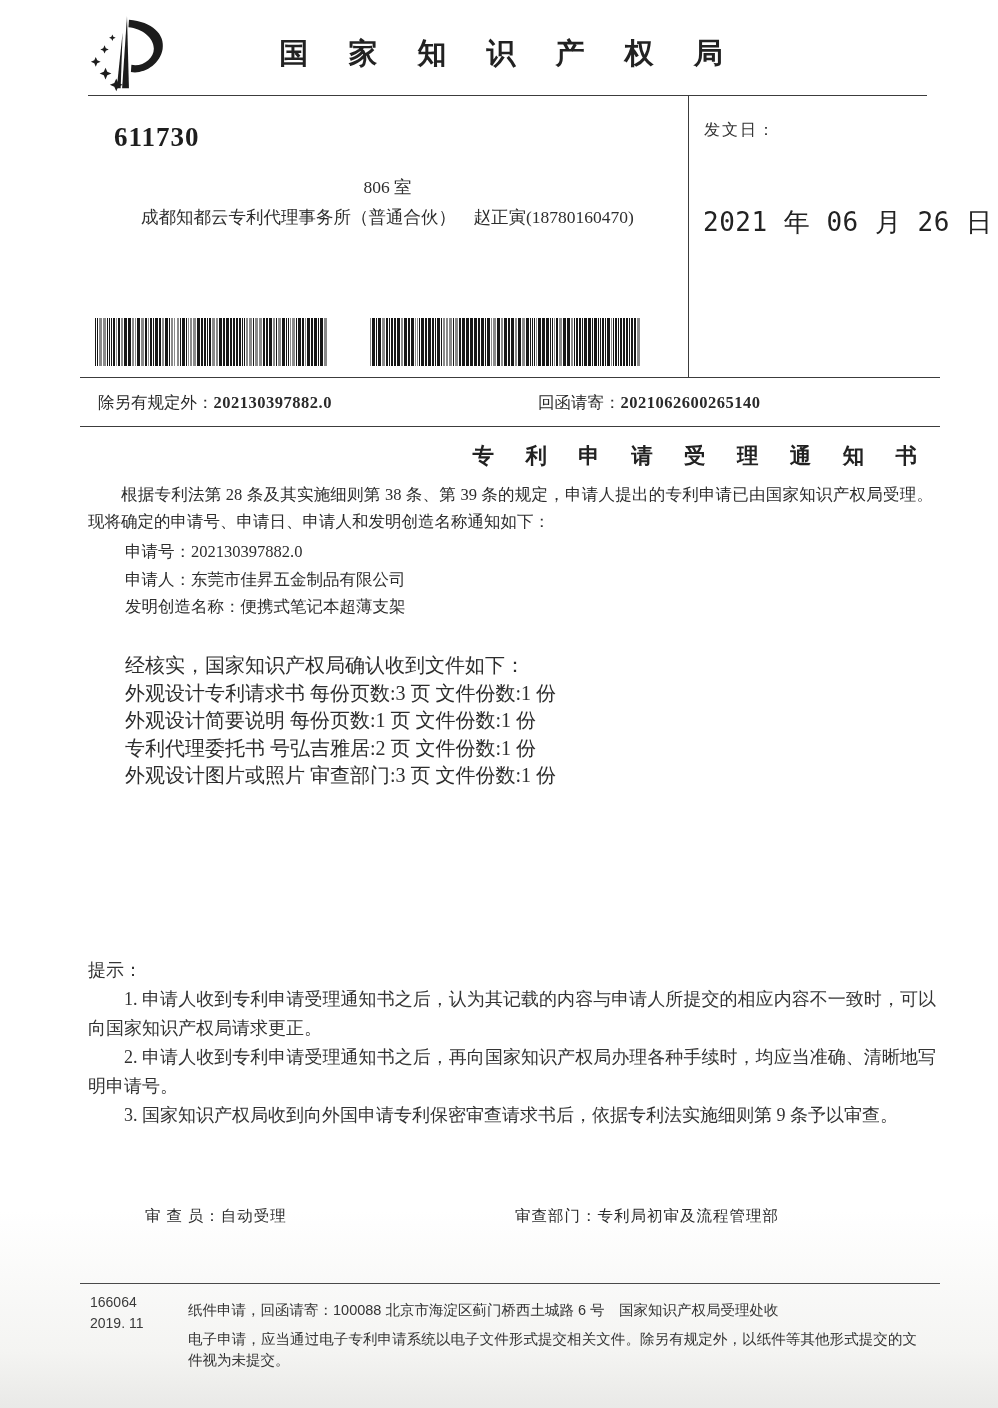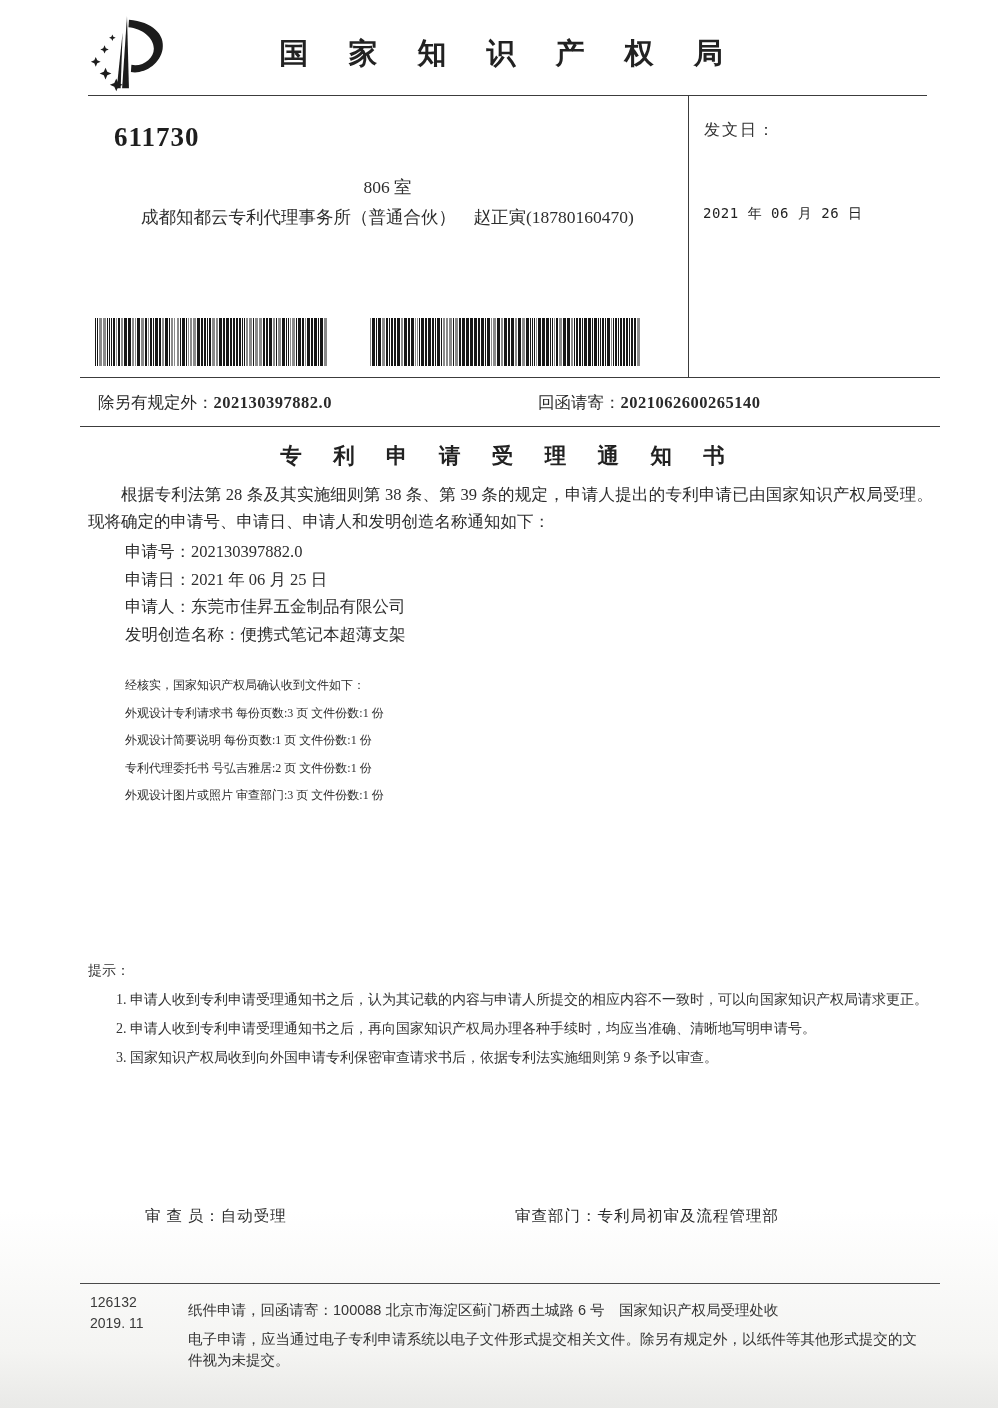--- a/index.html
+++ b/index.html
@@ -14,39 +14,39 @@
   .agency-title{
     position:absolute;left:88px;width:842px;top:34px;text-align:center;
     font-family:"Liberation Sans","DejaVu Sans",sans-serif;
     font-size:29px;font-weight:600;letter-spacing:16px;color:#222;
   }
   .logo{position:absolute;left:86px;top:12px;width:82px;height:84px;}
   .postal{position:absolute;left:114px;top:122px;font-size:27px;font-weight:bold;color:#1e1e1e;letter-spacing:1px;}
   .addr-block{position:absolute;left:100px;top:172px;width:575px;text-align:center;font-size:17.5px;line-height:30px;color:#2e2e2e;}
   .issue-label{position:absolute;left:704px;top:120px;font-size:16px;letter-spacing:2px;color:#333;}
   .issue-date{
-    position:absolute;left:703px;top:205px;font-size:14px;color:#222;
+    position:absolute;left:703px;top:205px;font-size:26px;color:#222;
     font-family:"DejaVu Sans Mono","Liberation Mono",monospace;letter-spacing:0.5px;
   }
   .barcode{position:absolute;top:318px;height:48px;display:flex;align-items:stretch;overflow:hidden;}
   .bc1{left:95px;width:232px;}
   .bc2{left:370px;width:270px;}
   .numrow{position:absolute;top:392px;font-size:16.5px;color:#2a2a2a;}
   .numrow b{font-family:"Liberation Serif",serif;font-weight:bold;letter-spacing:0.5px;}
   .doc-title{
-    position:absolute;left:88px;width:842px;top:441px;text-align:center;
+    position:absolute;left:88px;width:842px;top:441px;text-align:right;
     font-size:21.5px;font-weight:bold;letter-spacing:13px;color:#222;
   }
   .intro{
     position:absolute;left:88px;top:481px;width:845px;
     font-size:16.5px;line-height:27px;text-align:justify;text-indent:2em;color:#2d2d2d;
   }
   .fields{position:absolute;left:125px;top:538px;font-size:16.5px;line-height:27.5px;color:#2d2d2d;}
-  .received{position:absolute;left:125px;top:672px;font-size:12px;line-height:27.5px;color:#2d2d2d;}
-  .tips{position:absolute;left:88px;top:956px;width:848px;font-size:14px;line-height:29px;color:#333;}
+  .received{position:absolute;left:125px;top:652px;font-size:20px;line-height:27.5px;color:#2d2d2d;}
+  .tips{position:absolute;left:88px;top:956px;width:848px;font-size:18px;line-height:29px;color:#333;}
   .tips p{margin:0;text-indent:2em;text-align:justify;}
   .tips .tips-label{text-indent:0;}
   .sig{position:absolute;top:1206px;font-size:15.5px;color:#2d2d2d;letter-spacing:1px;}
   .footer-codes{
     position:absolute;left:90px;top:1292px;font-size:14px;line-height:21px;color:#3a3a3a;
     font-family:"Liberation Sans","DejaVu Sans",sans-serif;
   }
   .footer-text{
     position:absolute;left:180px;top:1292px;width:745px;font-size:14.5px;line-height:21px;color:#333;
     font-family:"Liberation Sans","DejaVu Sans",sans-serif;text-align:justify;
@@ -269,21 +269,20 @@
   </div>
 
   <div class="hr" style="left:80px;width:860px;top:426px;"></div>
 
   <div class="doc-title">专 利 申 请 受 理 通 知 书</div>
 
   <p class="intro">根据专利法第 28 条及其实施细则第 38 条、第 39 条的规定，申请人提出的专利申请已由国家知识产权局受理。现将确定的申请号、申请日、申请人和发明创造名称通知如下：</p>
 
   <div class="fields">
     <div>申请号：202130397882.0</div>
-    <div>申请日：2021 年 06 月 25 日</div>
     <div>申请人：东莞市佳昇五金制品有限公司</div>
     <div>发明创造名称：便携式笔记本超薄支架</div>
   </div>
 
   <div class="received">
     <div>经核实，国家知识产权局确认收到文件如下：</div>
     <div>外观设计专利请求书 每份页数:3 页  文件份数:1 份</div>
     <div>外观设计简要说明 每份页数:1 页  文件份数:1 份</div>
     <div>专利代理委托书 号弘吉雅居:2 页  文件份数:1 份</div>
     <div>外观设计图片或照片 审查部门:3 页  文件份数:1 份</div>
@@ -299,21 +298,21 @@
   <div class="sig" style="left:145px;">
     <span>审 查 员：</span><span>自动受理</span>
   </div>
   <div class="sig" style="left:515px;">
     <span>审查部门：</span><span>专利局初审及流程管理部</span>
   </div>
 
   <div class="hr" style="left:80px;width:860px;top:1283px;border-top-color:#4a4a4a;"></div>
 
   <div class="footer-codes">
-    <div>126132</div>
+    <div>166064</div>
     <div>2019. 11</div>
   </div>
 
   <div class="footer-text">
     <p>纸件申请，回函请寄：100088  北京市海淀区蓟门桥西土城路 6 号　国家知识产权局受理处收</p>
     <p>电子申请，应当通过电子专利申请系统以电子文件形式提交相关文件。除另有规定外，以纸件等其他形式提交的文件视为未提交。</p>
   </div>
 
 </div>
 

